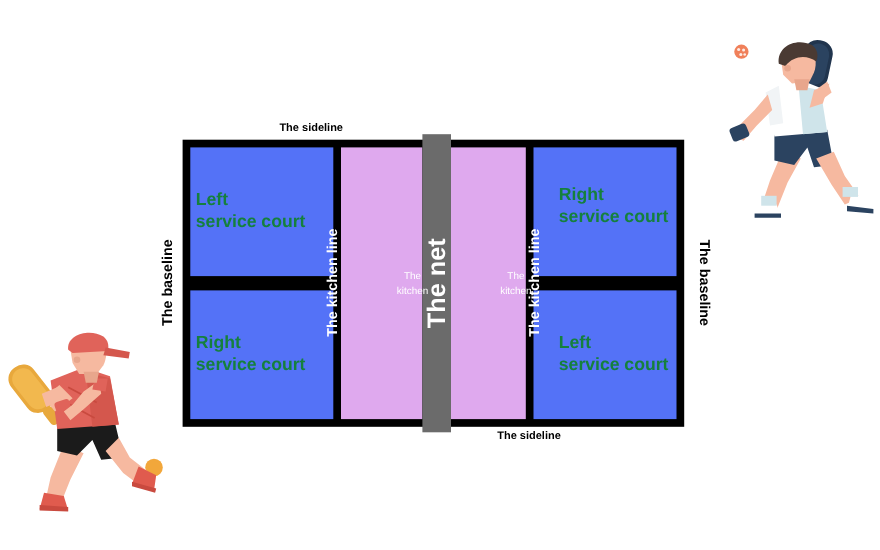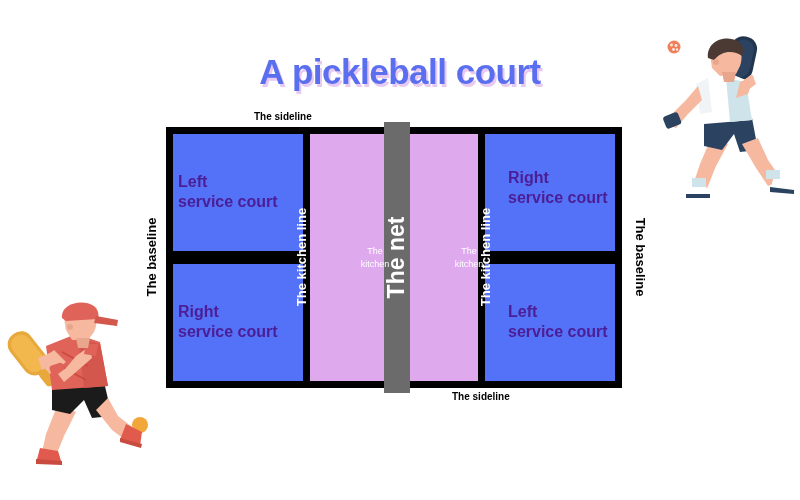--- a/index.html
+++ b/index.html
@@ -70,21 +70,21 @@
     transform:rotate(-90deg);
     white-space:nowrap;
     color:#ffffff;
     font-size:23px;
     font-weight:bold;
   }
 
   
   .svc-label{
     position:absolute;
-    color:#4c1d95;
+    color:#15803d;
     font-size:16px;
     font-weight:bold;
     line-height:20px;
     white-space:pre-line;
   }
   #lbl-lt{left:178px;top:172px;}
   #lbl-lb{left:178px;top:302px;}
   #lbl-rt{left:508px;top:168px;}
   #lbl-rb{left:508px;top:302px;}
 
@@ -139,21 +139,20 @@
   
   .player{position:absolute;}
   #player-top-right{left:648px;top:28px;width:152px;height:172px;}
   #player-bottom-left{left:0px;top:300px;width:172px;height:182px;}
 </style>
 </head>
 <body>
 
 <div id="stage">
 
-  <div id="title">A pickleball court</div>
 
   <div class="sideline-label" id="sideline-top">The sideline</div>
   <div class="sideline-label" id="sideline-bottom">The sideline</div>
 
   <div class="baseline-label" id="baseline-l">The baseline</div>
   <div class="baseline-label" id="baseline-r">The baseline</div>
 
   <div id="court">
     <div class="quad" id="q-lt"></div>
     <div class="quad" id="q-lb"></div>

